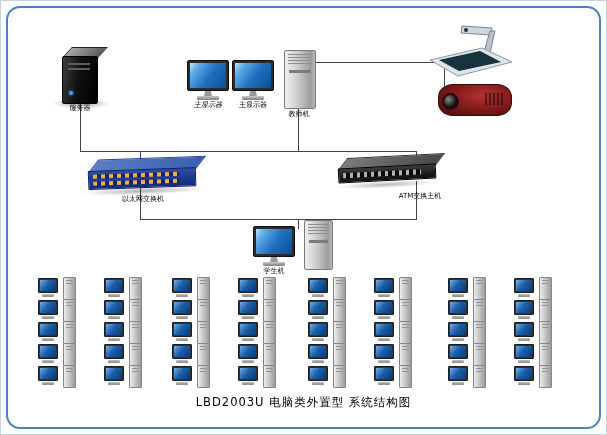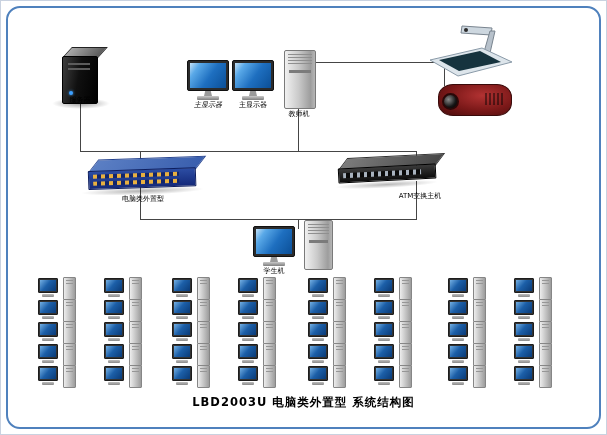--- a/index.html
+++ b/index.html
@@ -94,21 +94,21 @@
   .ws-scr { position:static !important; width:100%; height:100%;
     background:linear-gradient(130deg,#74b0e4 0%,#1c5fa8 45%,#0a3b78 100%); }
   .ws-base { left:4px; top:17px; width:12px; height:3px;
     background:linear-gradient(#bdbdbd,#8a8a8a); border-radius:1px; }
   .ws-tower { left:25px; top:0; width:11px; height:21px;
     background:linear-gradient(90deg,#ededed,#bdbdbd 60%,#9c9c9c); border:1px solid #868686; border-radius:1px; }
   .ws-tower::before { content:""; position:absolute; left:2px; right:2px; top:2px; height:6px;
     background:repeating-linear-gradient(#969696 0 1px, rgba(0,0,0,0) 1px 3px); }
 
   .title { position:absolute; left:0; right:0; top:395px; text-align:center;
-    font-size:11.5px; font-weight:bold; color:#000; letter-spacing:1px; }
+    font-size:11.5px; font-weight:normal; color:#000; letter-spacing:1px; }
 </style>
 </head>
 <body>
 
 <div class="stage">
   <div class="slide-border"></div>
 
   <div class="cl h" style="left:314px;top:62px;width:130px;"></div>
   <div class="cl v" style="left:444px;top:62px;height:24px;"></div>
   <div class="cl v" style="left:80px;top:102px;height:49px;"></div>
@@ -123,21 +123,21 @@
 
   <div class="server">
     <div class="server-shadow"></div>
     <div class="server-top"></div>
     <div class="server-front">
       <div class="server-slot s1"></div>
       <div class="server-slot s2"></div>
       <div class="server-led"></div>
     </div>
   </div>
-  <div class="lbl" style="left:44px;top:96px;width:72px;">服务器</div>
+  <div class="lbl" style="left:44px;top:104px;width:72px;">服务器</div>
 
   <div class="mon" style="left:187px;top:60px;">
     <div class="mon-frame">
         <div class="mon-scr"></div>
       </div>
     <div class="mon-neck"></div>
     <div class="mon-base"></div>
   </div>
   <div class="mon" style="left:232px;top:60px;">
     <div class="mon-frame">
@@ -168,21 +168,21 @@
   </div>
 
   <div class="eth">
     <div class="eth-top"></div>
     <div class="eth-front">
       <div class="eth-ports p1"></div>
       <div class="eth-ports p2"></div>
     </div>
     <div class="eth-shadow"></div>
   </div>
-  <div class="lbl" style="left:100px;top:195px;width:86px;">电脑类外置型</div>
+  <div class="lbl" style="left:100px;top:195px;width:86px;">以太网交换机</div>
 
   <div class="atm">
     <div class="atm-top"></div>
     <div class="atm-front">
       <div class="atm-ports"></div>
     </div>
     <div class="atm-shadow"></div>
   </div>
   <div class="lbl" style="left:376px;top:192px;width:88px;">ATM交换主机</div>
 

